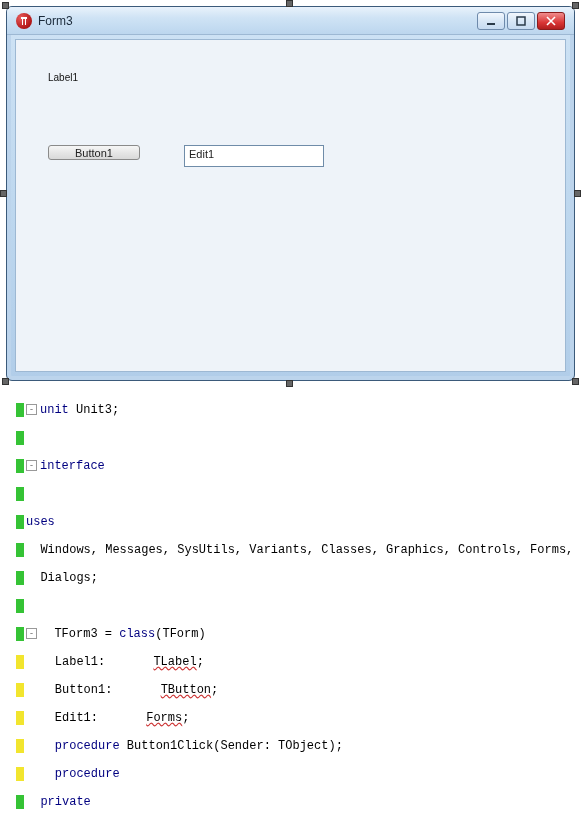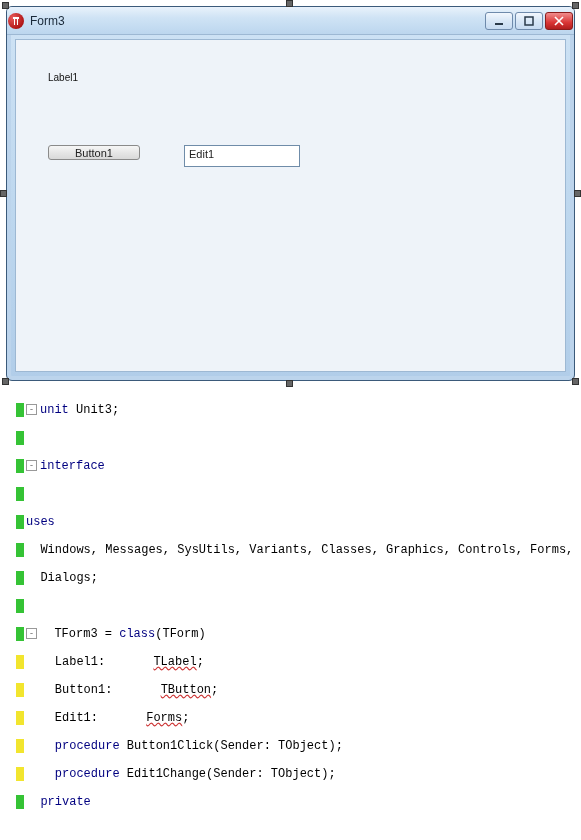--- a/index.html
+++ b/index.html
@@ -30,21 +30,21 @@
     border: 1px solid #3b5a7a;
     border-radius: 6px;
     background: linear-gradient(180deg,#cfe3f5 0%, #bcd6ee 60%, #b1cde9 100%);
     overflow: hidden;
     box-shadow: inset 0 0 0 4px #bcd4ec;
   }
   .titlebar {
     height: 28px;
     display: flex;
     align-items: center;
-    padding: 0 1px;
+    padding: 0 9px;
     background: linear-gradient(180deg,#e9f2fb 0%, #cfe3f5 40%, #bcd6ee 100%);
     border-bottom: 1px solid #9db8d3;
   }
   .titlebar .appicon {
     width: 16px; height: 16px;
     border-radius: 50%;
     background: radial-gradient(circle at 30% 30%, #e85a5a 0%, #b21717 70%, #7a0f0f 100%);
     display:flex;align-items:center;justify-content:center;
     margin-right: 6px;
   }
@@ -87,21 +87,21 @@
     background: linear-gradient(180deg,#f6f6f6 0%, #e5e5e5 55%, #d9d9d9 100%);
     border: 1px solid #8a8a8a;
     border-radius: 3px;
     color:#222;
     display:flex;align-items:center;justify-content:center;
     cursor:pointer;
   }
   .des-edit {
     position:absolute;
     left: 168px; top: 105px;
-    width: 116px; height: 22px;
+    width: 140px; height: 22px;
     background:#fff;
     border:1px solid #6f8ca9;
     padding: 2px 4px;
     color:#222;
     font-size:11px;
   }
 
   
   .code-area {
     width: 581px;
@@ -197,21 +197,21 @@
 <div class="row"><span class="mk mk-g"></span><span> </span></div>
 <div class="row"><span class="mk mk-g"></span><span class="kw">uses</span></div>
 <div class="row"><span class="mk mk-g"></span><span class="id">  Windows, Messages, SysUtils, Variants, Classes, Graphics, Controls, Forms,</span></div>
 <div class="row"><span class="mk mk-g"></span><span class="id">  Dialogs;</span></div>
 <div class="row"><span class="mk mk-g"></span><span> </span></div>
 <div class="row"><span class="mk mk-g"></span><span class="fold">-</span><span class="id">  TForm3 = </span><span class="kw">class</span><span class="id">(TForm)</span></div>
 <div class="row"><span class="mk mk-y"></span><span class="id">    Label1: </span><span class="ty">TLabel</span><span class="id">;</span></div>
 <div class="row"><span class="mk mk-y"></span><span class="id">    Button1: </span><span class="ty">TButton</span><span class="id">;</span></div>
 <div class="row"><span class="mk mk-y"></span><span class="id">    Edit1: </span><span class="ty">Forms</span><span class="id">;</span></div>
 <div class="row"><span class="mk mk-y"></span><span class="id">    </span><span class="kw">procedure</span><span class="id"> Button1Click(Sender: TObject);</span></div>
-<div class="row"><span class="mk mk-y"></span><span class="id">    </span><span class="kw">procedure</span><span class="id"> Edit1Change(Sender: TObject);</span></div>
+<div class="row"><span class="mk mk-y"></span><span class="id">    </span><span class="kw">procedure</span></div>
 <div class="row"><span class="mk mk-g"></span><span class="id">  </span><span class="kw">private</span></div>
 
 
 
 
 
 
 
 
 

